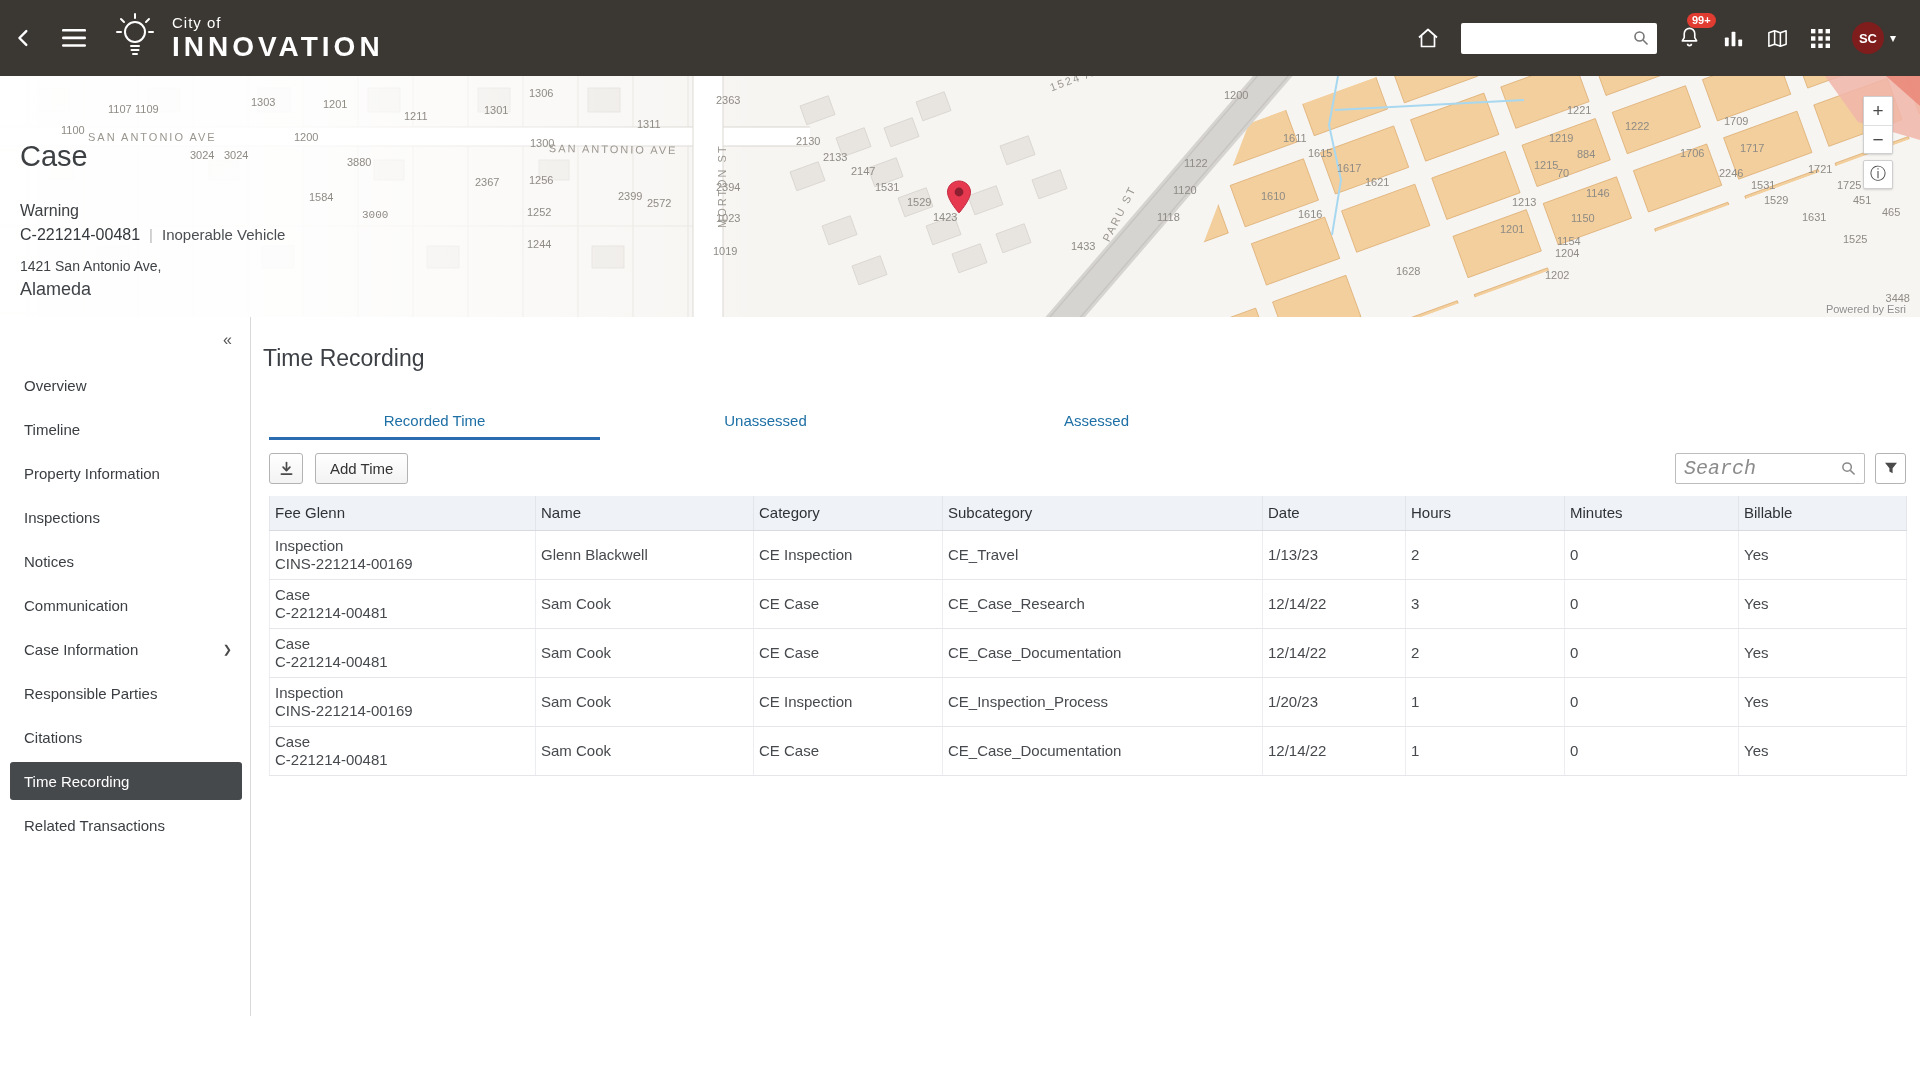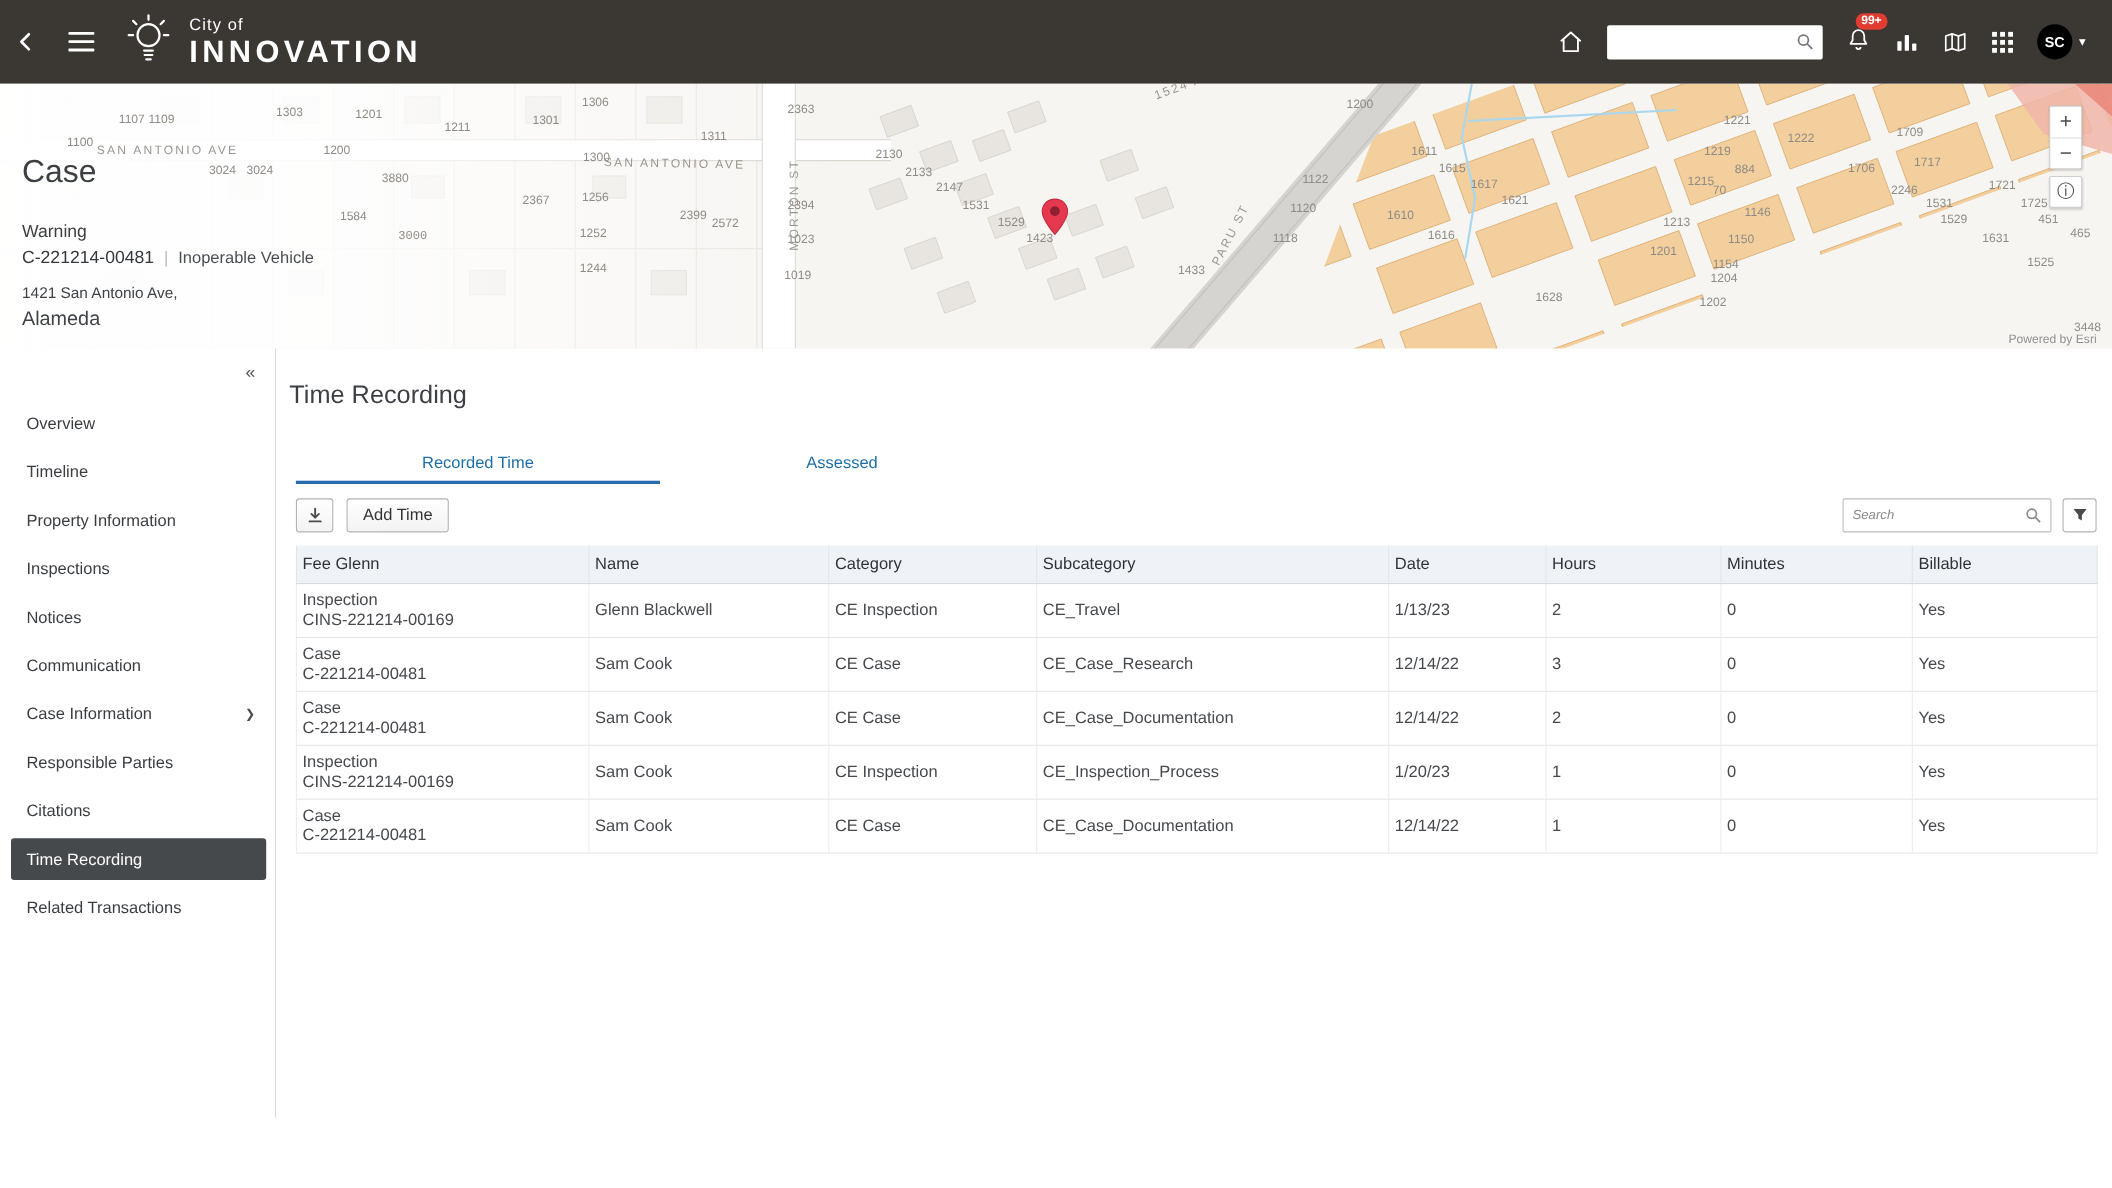--- a/index.html
+++ b/index.html
@@ -20,21 +20,21 @@
   .tb-search { width:196px; height:31px; background:#fff; border-radius:2px;
     display:flex; align-items:center; padding:0 8px; }
   .tb-search input { border:none; outline:none; flex:1; font-size:14px; min-width:0;
     font-family:inherit; }
   .bell-wrap { position:relative; }
   .badge { position:absolute; top:-12px; left:9px; background:#e03c31; color:#fff;
     font-size:11px; font-weight:bold; padding:1px 5px 2px; border-radius:8px; line-height:1.1; }
   .badge::after { content:""; position:absolute; bottom:-4px; left:5px;
     border:4px solid transparent; border-top-color:#e03c31; }
   .avatar-wrap { display:flex; align-items:center; gap:6px; cursor:pointer; }
-  .avatar { width:32px; height:32px; border-radius:50%; background:#000000; color:#fff;
+  .avatar { width:32px; height:32px; border-radius:50%; background:#7f1d1d; color:#fff;
     display:flex; align-items:center; justify-content:center; font-size:13px; font-weight:bold; }
   .caret { color:#fff; font-size:12px; }
 
   
   .map-band { position:absolute; top:76px; left:0; width:1920px; height:241px;
     background:#f7f5f2; overflow:hidden; }
   .map-svg { position:absolute; top:0; left:0; }
   .map-fade { position:absolute; inset:0; pointer-events:none;
     background:linear-gradient(90deg, rgba(255,255,255,.96) 0%, rgba(255,255,255,.88) 15%,
       rgba(255,255,255,.5) 26%, rgba(255,255,255,0) 40%); }
@@ -88,22 +88,22 @@
     font-size:15px; color:#1d6fa5; cursor:pointer; border-bottom:3px solid transparent; }
   .tab.active { border-bottom-color:#2b6cb0; }
 
   .toolbar { display:flex; align-items:center; margin-top:12px; height:32px; }
   .btn { height:31px; border:1px solid #b3b3b3; border-radius:3px;
     background:linear-gradient(#ffffff,#f3f3f3); font-size:15px; color:#333;
     padding:0 14px; display:flex; align-items:center; cursor:pointer; font-family:inherit; }
   .icon-btn { width:34px; padding:0; justify-content:center; margin-right:12px; }
   .search-wrap { margin-left:auto; width:190px; height:31px; border:1px solid #bdbdbd;
     border-radius:2px; background:#fff; display:flex; align-items:center; padding:0 8px; }
-  .search-wrap input { border:none; outline:none; flex:1; font-size:12px; min-width:0;
-    font-family:Liberation Sans, sans-serif; color:#ec4899; }
+  .search-wrap input { border:none; outline:none; flex:1; font-size:20px; min-width:0;
+    font-family:Liberation Mono, monospace; color:#ec4899; }
   .search-wrap input::placeholder { font-style:italic; color:#8b8b8b; }
   .filter-btn { width:31px; height:31px; margin-left:10px; border:1px solid #b3b3b3;
     border-radius:3px; background:#fff; display:flex; align-items:center; justify-content:center;
     cursor:pointer; }
 
   table.data { border-collapse:collapse; width:1637px; table-layout:fixed; margin-top:12px; }
   table.data th { height:34px; background:#eff3f8; font-weight:400; color:#2f3337;
     text-align:left; padding:0 6px 0 5px; font-size:15px;
     border-bottom:1px solid #d7dbe0; border-right:1px solid #e2e6ea; }
   table.data th:first-child { border-left:1px solid #e2e6ea; }
@@ -618,20 +618,21 @@
           <span>Related Transactions</span>
         </div>
       </nav>
   </aside>
 
   <main class="content">
     <h1 class="page-title">Time Recording</h1>
     <div class="content-inner">
       <div class="tabs">
           <div class="tab active">Recorded Time</div>
+          <div class="tab">Unassessed</div>
           <div class="tab">Assessed</div>
         </div>
 
       <div class="toolbar">
         <button class="btn icon-btn">
           <svg width="17" height="17" viewBox="0 0 20 20" fill="none" stroke="#4a4a4a" stroke-width="2" stroke-linecap="round" stroke-linejoin="round">
               <line x1="10" y1="3" x2="10" y2="12"></line>
               <polyline points="6 8.5 10 12.5 14 8.5"></polyline>
               <line x1="4" y1="16.5" x2="16" y2="16.5"></line>
             </svg>

